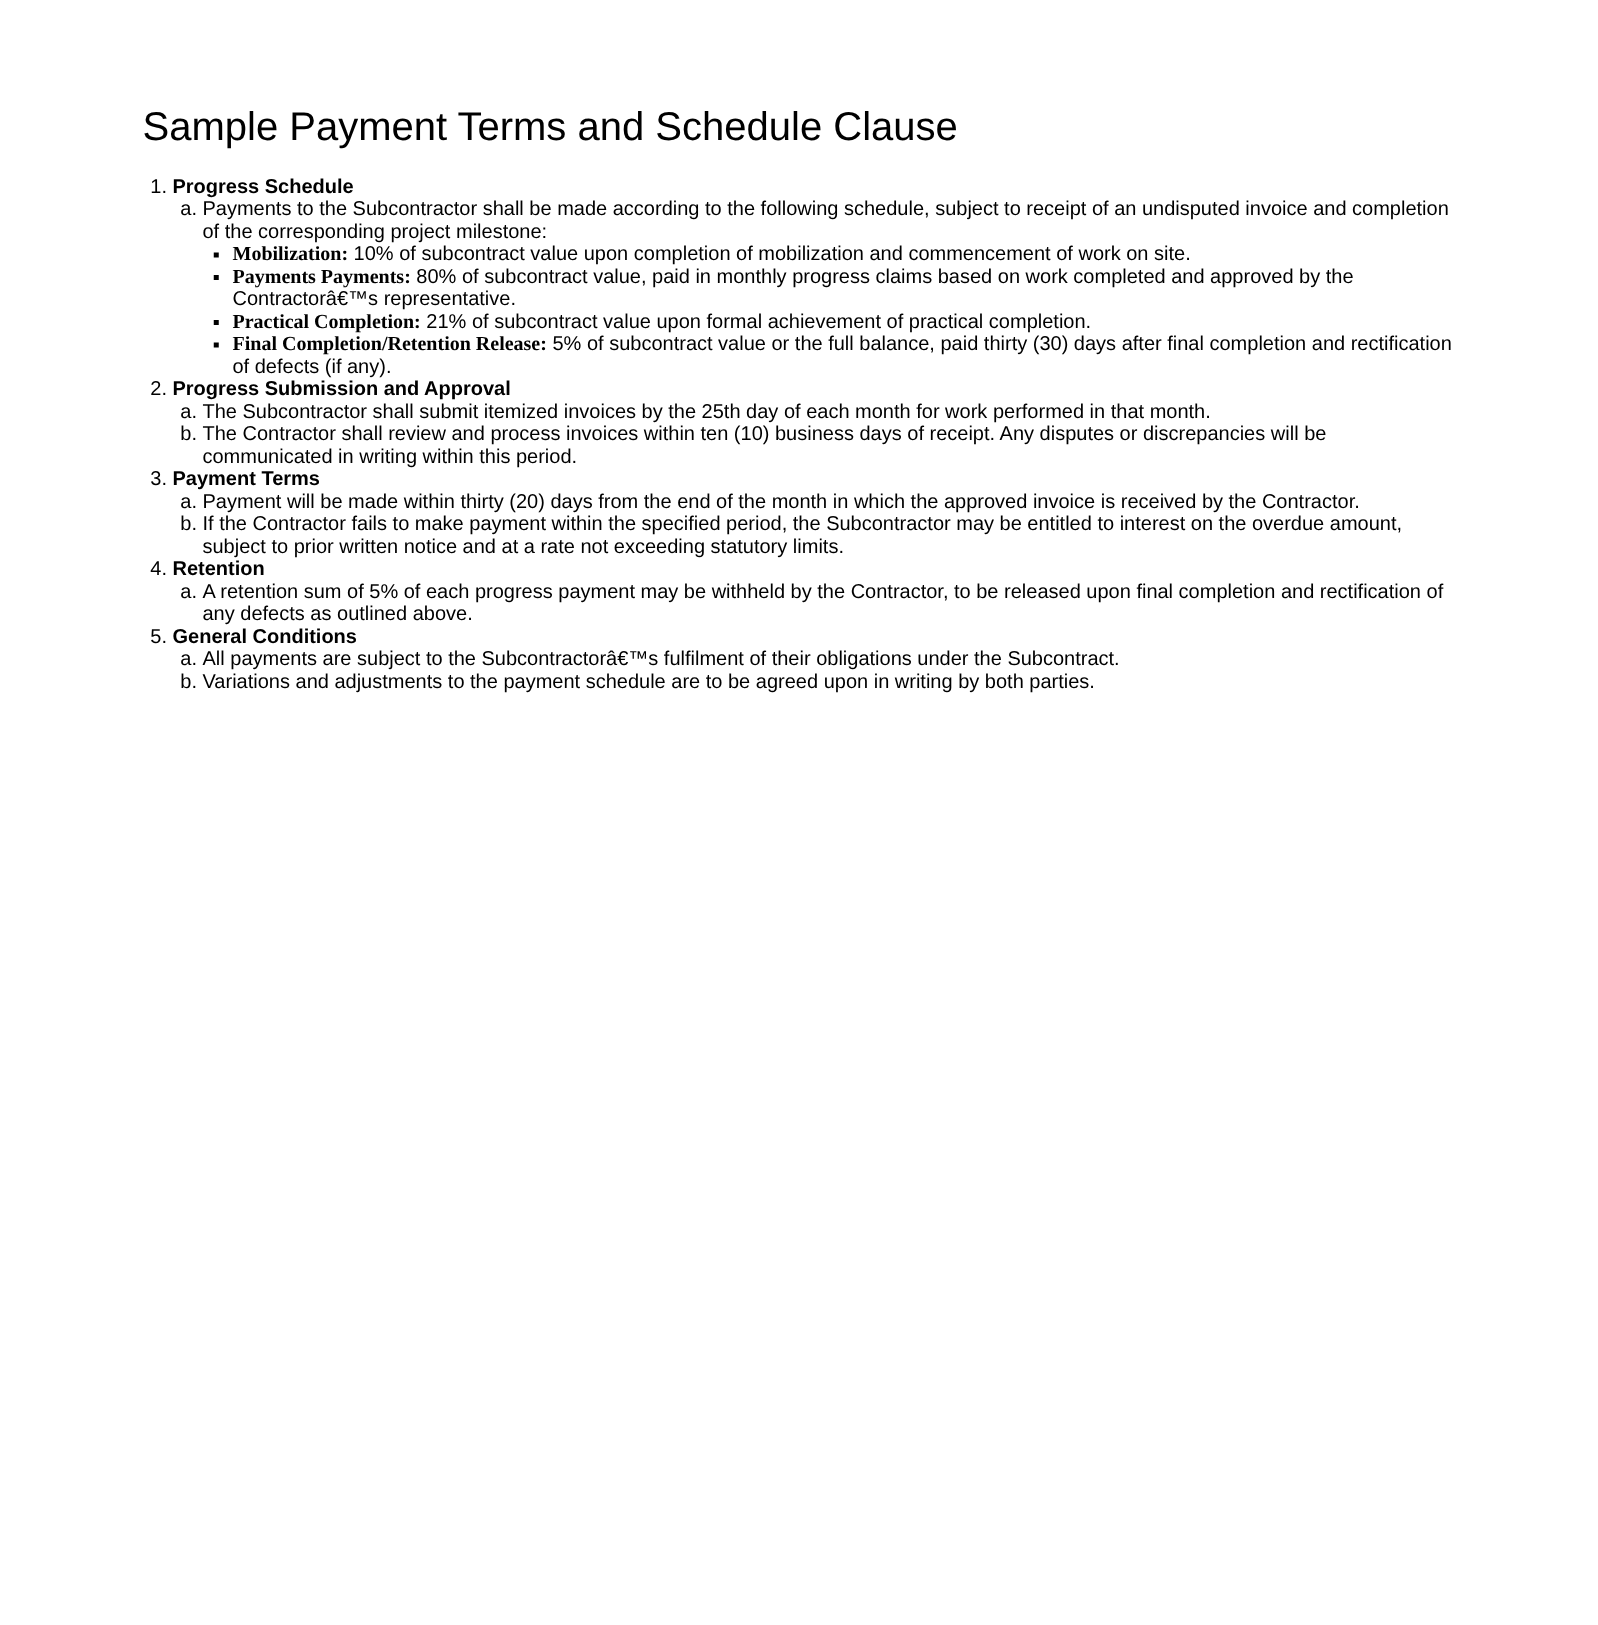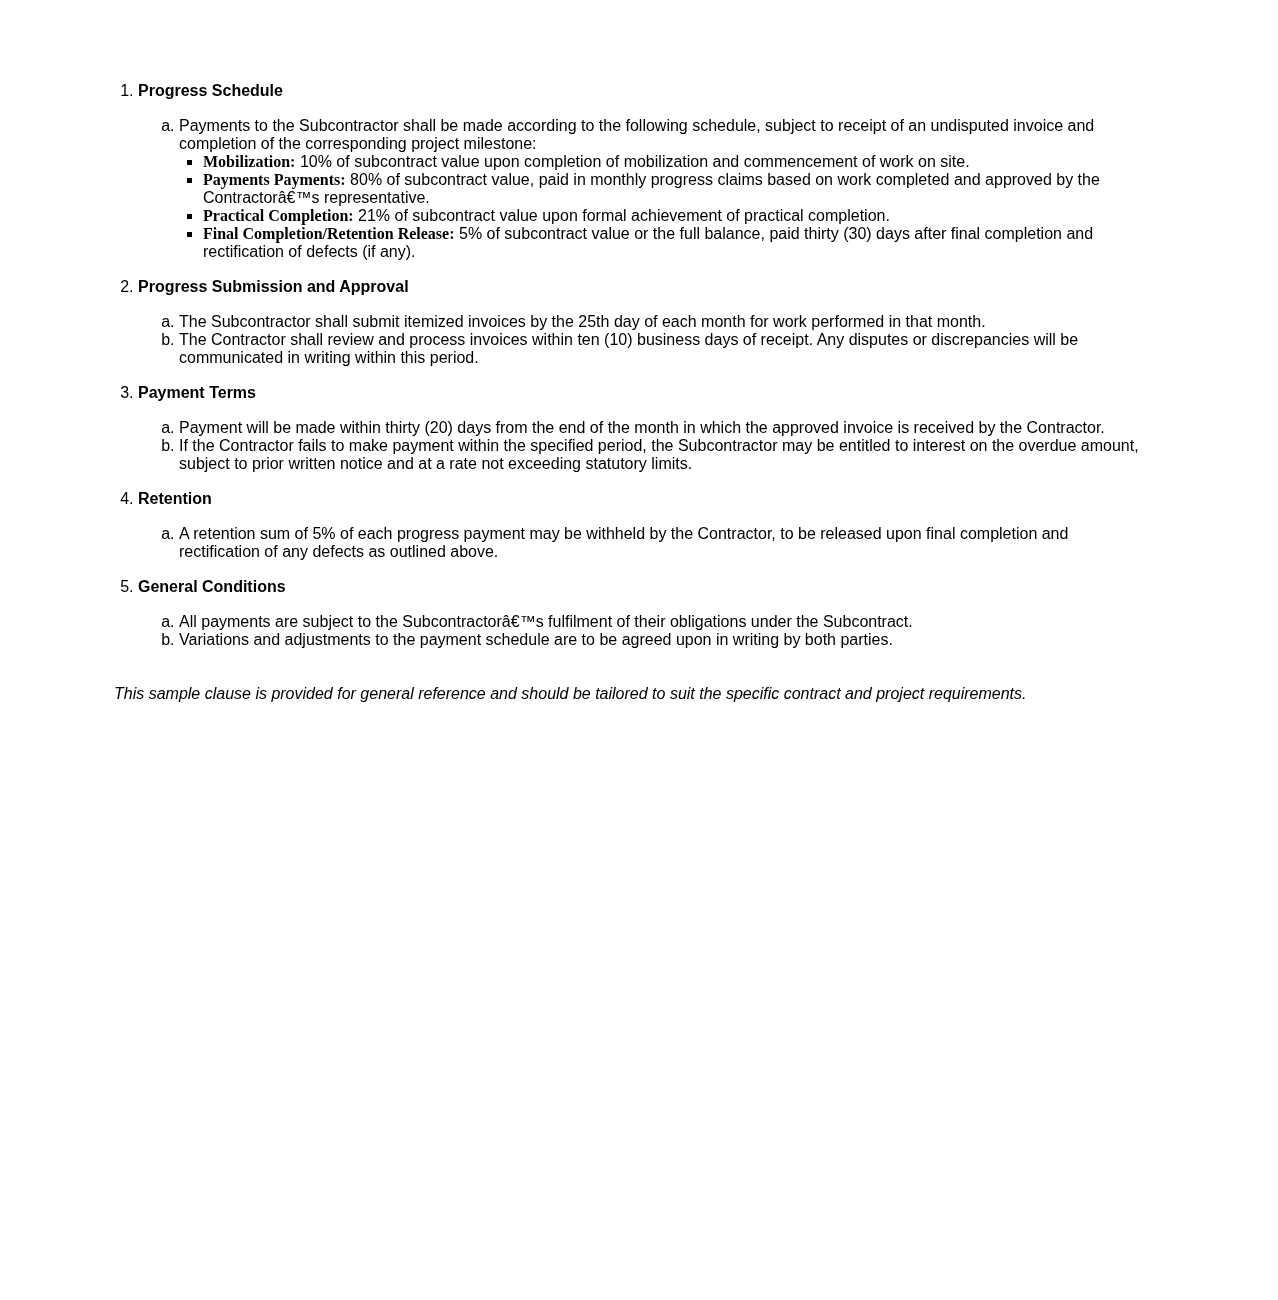--- a/index.html
+++ b/index.html
@@ -38,21 +38,21 @@
       padding-left: 24px;
       list-style-type: decimal;
     }
     ol.sections > li {
       margin: 0;
     }
     .section-title {
       font-weight: bold;
     }
     ol.subitems {
-      margin: 17px;
+      margin: 0;
       padding-left: 24px;
       list-style-type: lower-alpha;
     }
     ul.milestones {
       margin: 0;
       padding-left: 24px;
       list-style-type: square;
     }
     .milestone-label {
       font-weight: bold;
@@ -60,20 +60,21 @@
     }
     .disclaimer {
       margin: 36px 0 0 0;
       font-style: italic;
     }
   </style>
 </head>
 <body>
 
 <div class="page">
+  <h1>Sample Payment Terms and Schedule Clause</h1>
 
   <ol class="sections">
 
     <li>
       <span class="section-title">Progress Schedule</span>
       <ol class="subitems">
         <li>
           <span>Payments to the Subcontractor shall be made according to the following schedule, subject to receipt of an undisputed invoice and completion of the corresponding project milestone:</span>
           <ul class="milestones">
             <li>
@@ -118,14 +119,13 @@
 
     <li>
       <span class="section-title">General Conditions</span>
       <ol class="subitems">
         <li>All payments are subject to the Subcontractorâ€™s fulfilment of their obligations under the Subcontract.</li>
         <li>Variations and adjustments to the payment schedule are to be agreed upon in writing by both parties.</li>
       </ol>
     </li>
   </ol>
 
-  <p class="disclaimer">This sample clause is provided for general reference and should be tailored to suit the specific contract and project requirements.</p>
 </div>
 
 </body></html>

